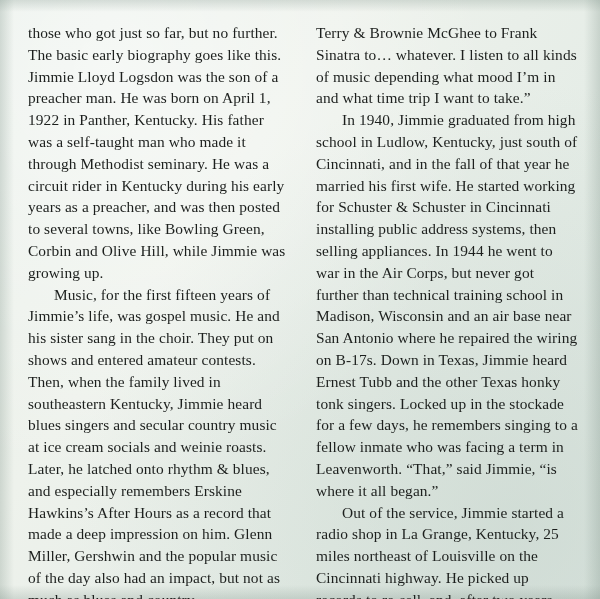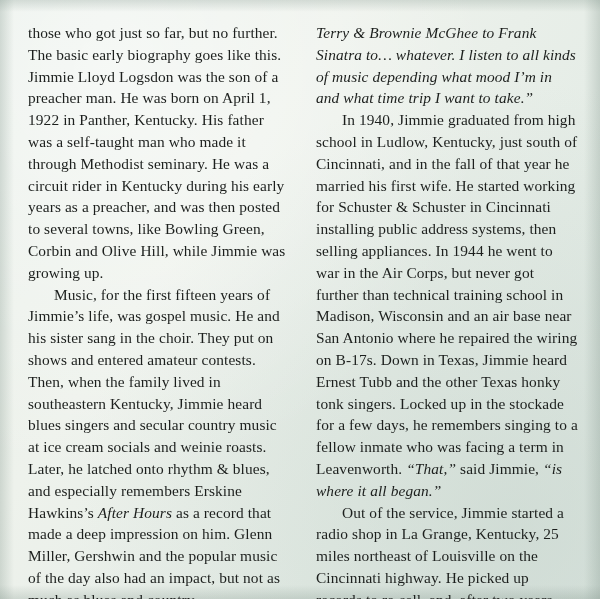--- a/index.html
+++ b/index.html
@@ -46,21 +46,20 @@
     font-size: 15.4px;
     line-height: 1.415;
     color: #1c1f1d;
     text-align: left;
     letter-spacing: 0.1px;
   }
   p.indent {
     text-indent: 26px;
   }
   .it {
-    font-style: italic;
   }
   .shadow-edge {
     position: absolute;
     pointer-events: none;
   }
   .shadow-left {
     left: 0; top: 0; bottom: 0; width: 14px;
     background: linear-gradient(to right, rgba(130,150,140,0.30), rgba(130,150,140,0));
   }
   .shadow-top {

